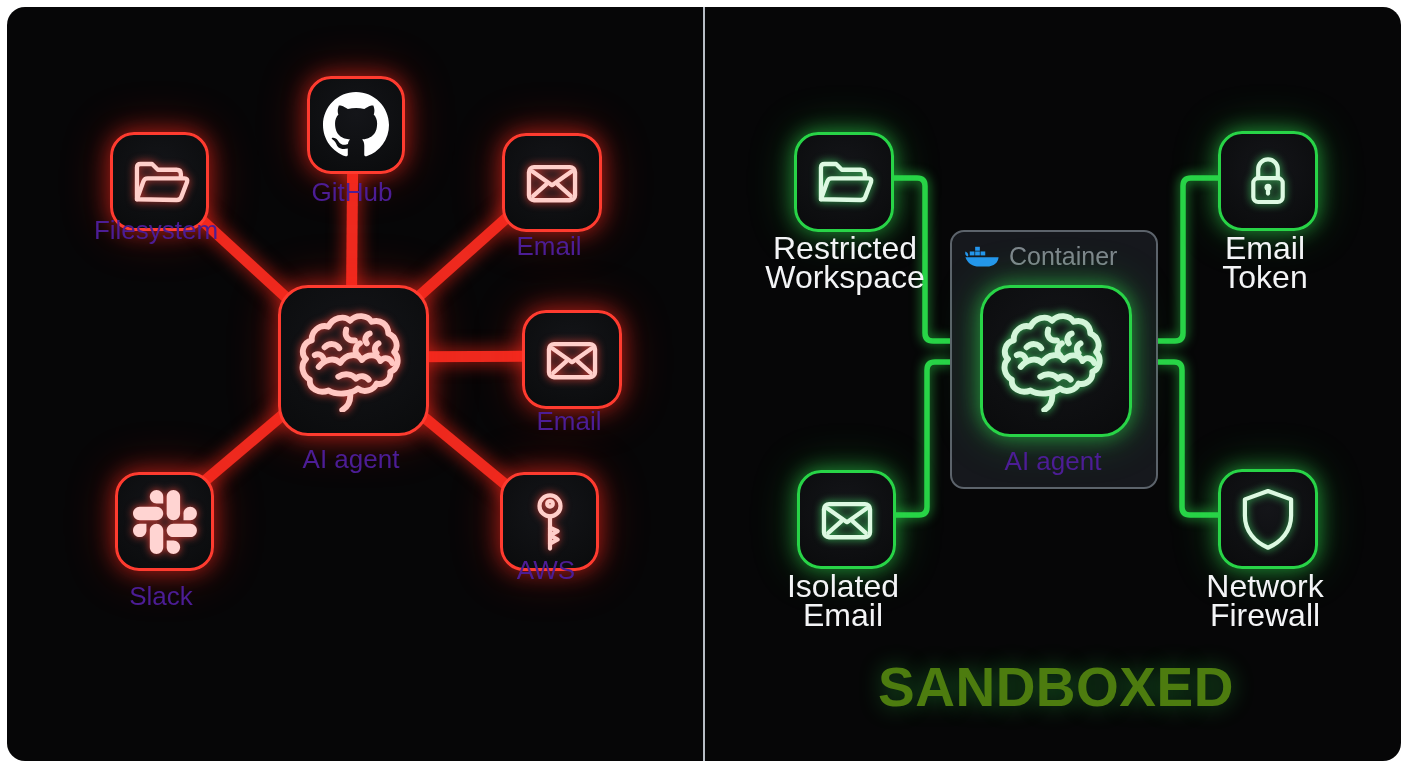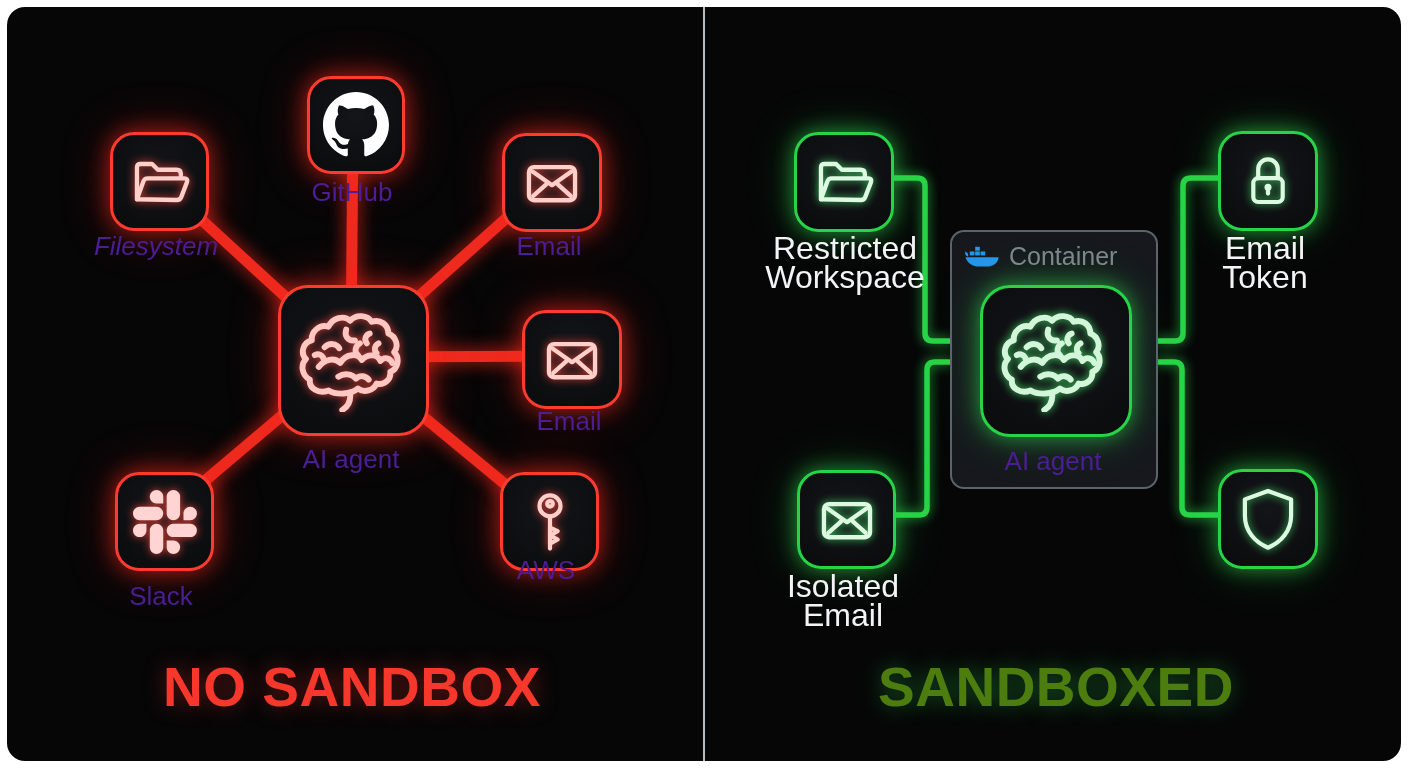--- a/index.html
+++ b/index.html
@@ -122,21 +122,21 @@
     <svg class="icon ic-red" width="70" height="70" viewBox="0 0 100 100">
       <g class="st st-red" stroke-width="6">
         <circle cx="50" cy="27" r="15"></circle>
         <circle cx="50" cy="24" r="4"></circle>
         <path d="M50,42 V88"></path>
         <path d="M50,58 L61,63 L50,69 L61,75 L50,81"></path>
       </g>
     </svg>
   </div>
 
-  <div class="nlabel" style="left:46px;top:232px;font-style:italic;">Filesystem</div>
+  <div class="nlabel" style="left:46px;top:216px;">Filesystem</div>
   <div class="nlabel" style="left:242px;top:178px;">GitHub</div>
   <div class="nlabel" style="left:439px;top:232px;">Email</div>
   <div class="nlabel" style="left:241px;top:445px;">AI agent</div>
   <div class="nlabel" style="left:459px;top:407px;">Email</div>
   <div class="nlabel" style="left:51px;top:570px;margin-top:12px;">Slack</div>
   <div class="nlabel" style="left:436px;top:556px;">AWS</div>
 
   <div class="container-box"></div>
   <div class="container-header">
     <svg class="icon" width="36" height="27" viewBox="0 0 100 72">
@@ -206,16 +206,19 @@
   </div>
   <div class="nlabel2" style="left:1145px;top:234px;">
     <span>Email</span>
     <span>Token</span>
   </div>
   <div class="nlabel" style="left:943px;top:447px;">AI agent</div>
   <div class="nlabel2" style="left:723px;top:572px;">
     <span>Isolated</span>
     <span>Email</span>
   </div>
-
-  <div class="title title-red">NO SANDBOX</div>
+  <div class="nlabel2" style="left:1145px;top:572px;">
+    <span>Network</span>
+    <span>Firewall</span>
+  </div>
+
   <div class="title title-green">SANDBOXED</div>
 </div>
 
 </body></html>

